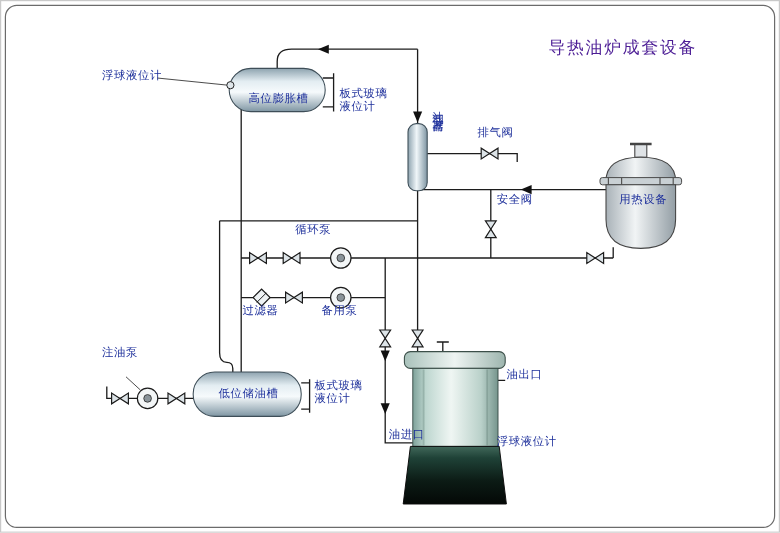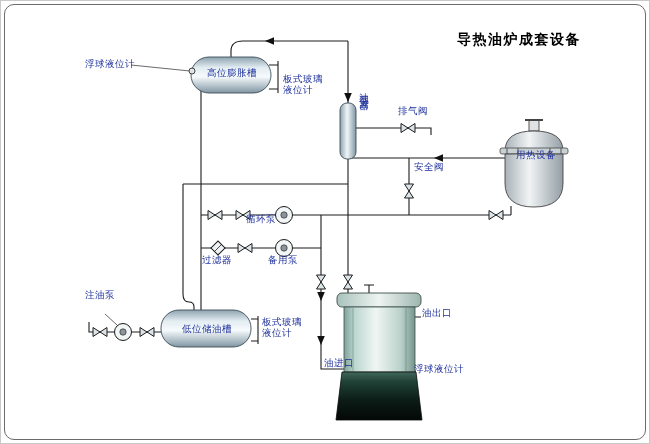--- a/index.html
+++ b/index.html
@@ -13,21 +13,21 @@
     pointer-events:none;
   }
   svg.diagram{position:absolute;left:0;top:0;}
   .lbl{
     position:absolute;font-size:9.5px;color:#1d2f9b;line-height:11px;
     white-space:nowrap;letter-spacing:0.5px;
   }
   .lbl.two{text-align:left;}
   .lbl.v{writing-mode:vertical-rl;letter-spacing:2px;line-height:10px;}
   .title{
-    position:absolute;font-size:14px;font-weight:bold;color:#000000;
+    position:absolute;font-size:14px;font-weight:normal;color:#4c1d95;
     letter-spacing:1.5px;white-space:nowrap;text-align:center;
   }
 </style>
 </head>
 <body>
 
 <div class="canvas">
   <div class="inner-frame"></div>
 
   <svg class="diagram" width="650" height="444" viewBox="0 0 650 444">
@@ -153,36 +153,36 @@
     <use href="#arrL" transform="translate(433,157)"></use>
     <use href="#arrD" transform="translate(347,101)"></use>
     <use href="#arrD" transform="translate(320,300)"></use>
     <use href="#arrD" transform="translate(320,344)"></use>
   </svg>
 
   <div class="title" style="left:456px;top:30px">导热油炉成套设备</div>
 
   <div class="lbl" style="left:84px;top:57px">浮球液位计</div>
 
-  <div class="lbl" style="left:206px;top:66px">高位膨胀槽</div>
+  <div class="lbl" style="left:206px;top:76px">高位膨胀槽</div>
 
   <div class="lbl two" style="left:282px;top:72px">
     <div>板式玻璃</div>
     <div>液位计</div>
   </div>
 
   <div class="lbl v" style="left:358px;top:84px">油气分离器</div>
 
   <div class="lbl" style="left:397px;top:104px">排气阀</div>
 
   <div class="lbl" style="left:413px;top:160px">安全阀</div>
 
-  <div class="lbl" style="left:515px;top:148px">用热设备</div>
-
-  <div class="lbl" style="left:245px;top:212px">循环泵</div>
+  <div class="lbl" style="left:515px;top:160px">用热设备</div>
+
+  <div class="lbl" style="left:245px;top:185px">循环泵</div>
 
   <div class="lbl" style="left:201px;top:253px">过滤器</div>
 
   <div class="lbl" style="left:267px;top:253px">备用泵</div>
 
   <div class="lbl" style="left:84px;top:288px">注油泵</div>
 
   <div class="lbl" style="left:181px;top:322px">低位储油槽</div>
 
   <div class="lbl two" style="left:261px;top:315px">

